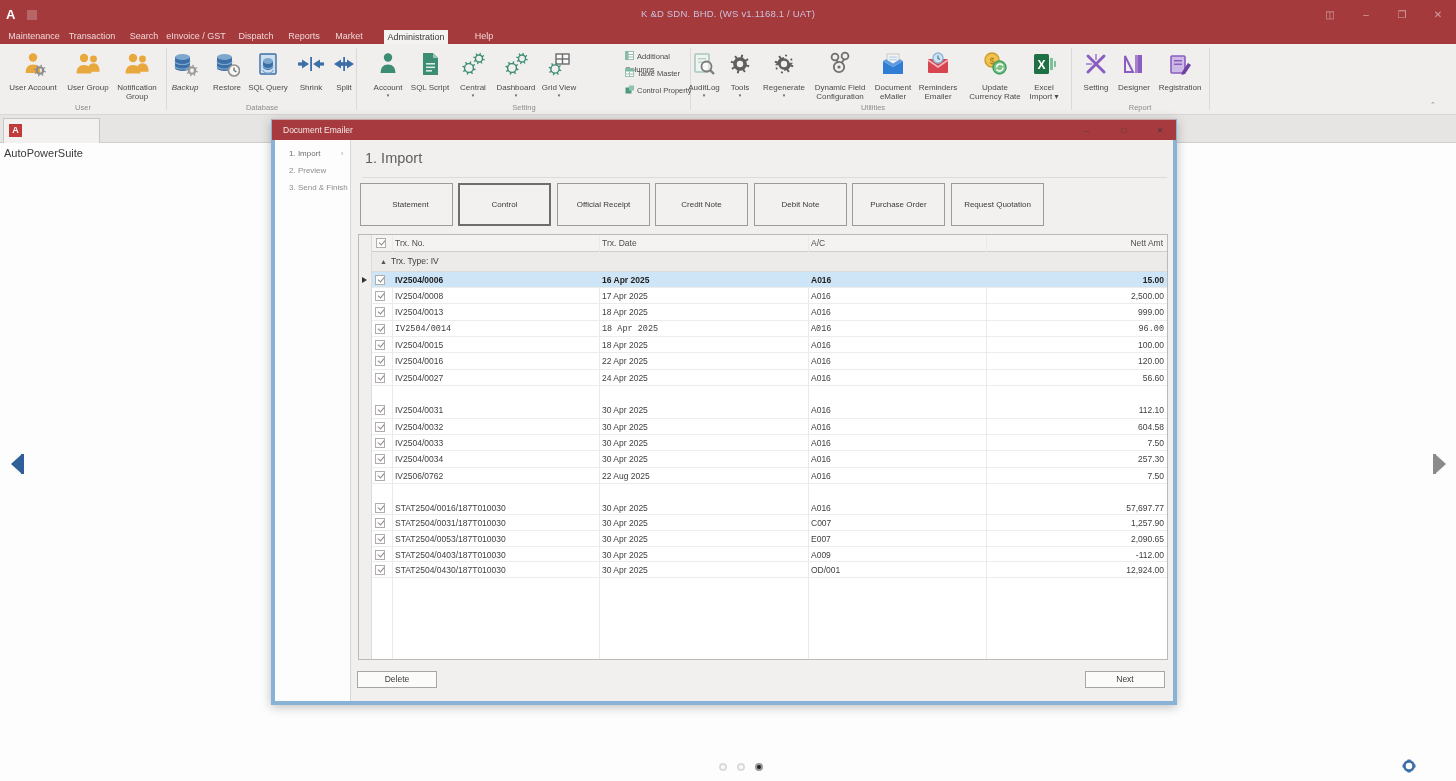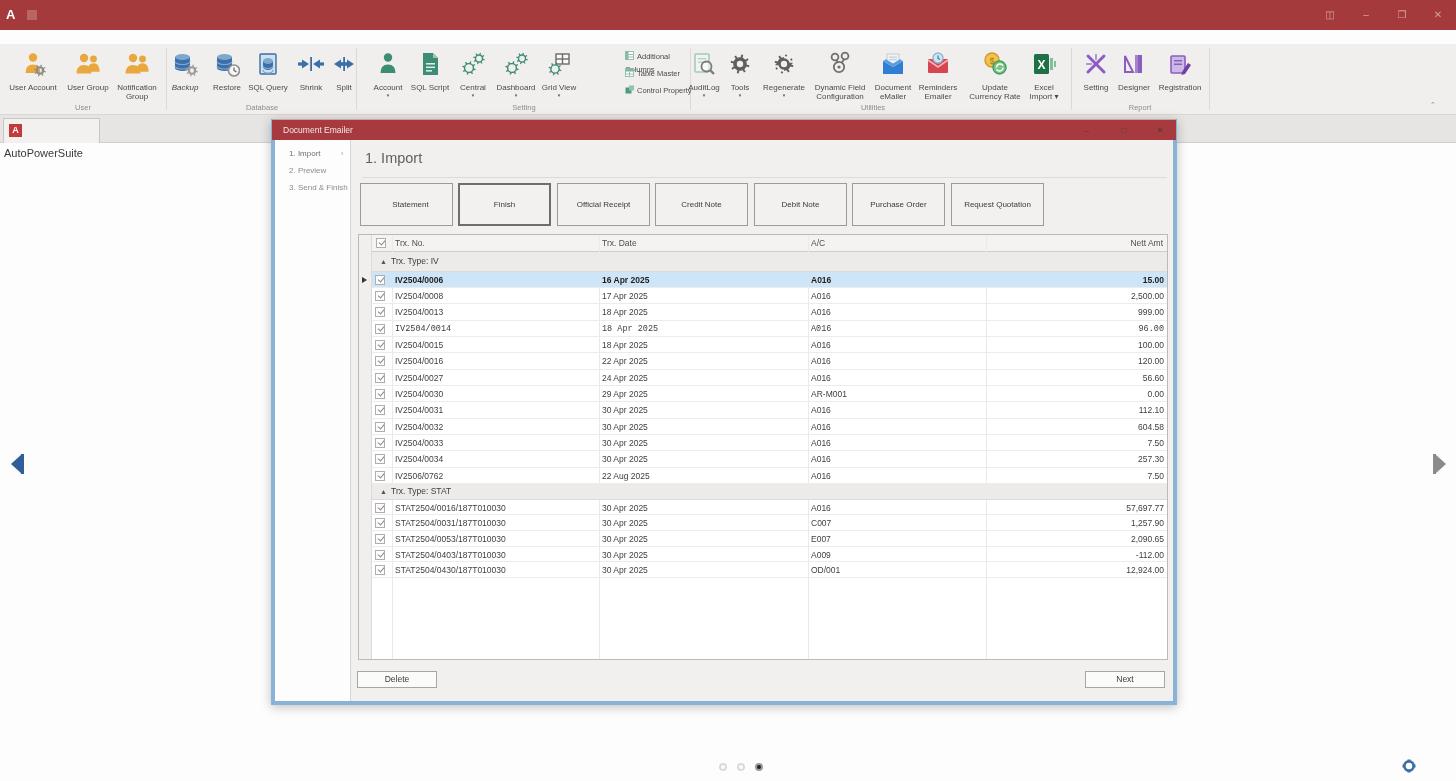--- a/index.html
+++ b/index.html
@@ -65,26 +65,38 @@
 
 .fbtn { position:absolute; width:80px; height:17px; background:#fbfbfa; border:1px solid #a8a6a4; font-size:8.5px; color:#3b3b3b; text-align:center; line-height:15px; }
 </style>
 </head>
 <body>
 <div id="stage">
 
   <div class="titlebar">
     <div class="logo">A</div>
     <div class="ghostsq"></div>
+    <div class="wtitle">K &amp;D SDN. BHD. (WS v1.1168.1 / UAT)</div>
     <div class="wbtn" style="left:1324px;">◫</div>
     <div class="wbtn" style="left:1360px;">–</div>
     <div class="wbtn" style="left:1396px;">❐</div>
     <div class="wbtn" style="left:1432px;">✕</div>
   </div>
 
+  <div class="menurow">
+    <span class="mtab" style="left:34px;">Maintenance</span>
+    <span class="mtab" style="left:92px;">Transaction</span>
+    <span class="mtab" style="left:144px;">Search</span>
+    <span class="mtab" style="left:196px;">eInvoice / GST</span>
+    <span class="mtab" style="left:256px;">Dispatch</span>
+    <span class="mtab" style="left:304px;">Reports</span>
+    <span class="mtab" style="left:349px;">Market</span>
+    <span class="mtab sel" style="left:384px; top:0; width:64px; height:14px; line-height:14px;">Administration</span>
+    <span class="mtab" style="left:484px;">Help</span>
+  </div>
 
   <div class="ribbon" id="ribbon">
     <div class="rsep" style="left:166px;"></div>
     <div class="rsep" style="left:356px;"></div>
     <div class="rsep" style="left:690px;"></div>
     <div class="rsep" style="left:1071px;"></div>
     <div class="rsep" style="left:1209px;"></div>
     <div class="rgl" style="left:83px;">User</div>
     <div class="rgl" style="left:262px;">Database</div>
     <div class="rgl" style="left:524px;">Setting</div>
@@ -349,21 +361,21 @@
     <div class="sidebar">
       <div class="step" style="top:9px; color:#6f6f6f;">1. Import</div>
       <div class="step" style="top:26px;">2. Preview</div>
       <div class="step" style="top:43px;">3. Send &amp; Finish</div>
       <div style="position:absolute; left:66px; top:10px; font-size:7px; color:#9a9a9a;">‹</div>
     </div>
     <div class="dmain">
       <div class="h1imp">1. Import</div>
       <div class="hline"></div>
       <div class="docbtn" style="left:8px;padding-left:8px;">Statement</div>
-      <div class="docbtn sel" style="left:106px;">Finish</div>
+      <div class="docbtn sel" style="left:106px;">Control</div>
       <div class="docbtn" style="left:205px;">Official Receipt</div>
       <div class="docbtn" style="left:303px;">Credit Note</div>
       <div class="docbtn" style="left:402px;">Debit Note</div>
       <div class="docbtn" style="left:500px;">Purchase Order</div>
       <div class="docbtn" style="left:599px;">Request Quotation</div>
 
       <div class="grid" id="grid">
       <div class="gh">
             <div class="cb" style="left:17px; top:3px;"></div>
             <div class="cell" style="left:36px; width:200px; line-height:17px;">Trx. No.</div>
@@ -423,27 +435,20 @@
             <div class="cell" style="left:439px; width:170px;">A016</div>
             <div class="cell" style="left:617px; width:175px; text-align:right;">120.00</div>
           </div>
       <div class="grow" style="top:134.6px; height:16.35px;">
             <div class="cb" style="left:3px;"></div>
             <div class="cell" style="left:23px; width:200px;">IV2504/0027</div>
             <div class="cell" style="left:230px; width:200px;">24 Apr 2025</div>
             <div class="cell" style="left:439px; width:170px;">A016</div>
             <div class="cell" style="left:617px; width:175px; text-align:right;">56.60</div>
           </div>
-      <div class="grow" style="top:150.9px; height:16.35px;">
-            <div class="cb" style="left:3px;"></div>
-            <div class="cell" style="left:23px; width:200px;">IV2504/0030</div>
-            <div class="cell" style="left:230px; width:200px;">29 Apr 2025</div>
-            <div class="cell" style="left:439px; width:170px;">AR-M001</div>
-            <div class="cell" style="left:617px; width:175px; text-align:right;">0.00</div>
-          </div>
       <div class="grow" style="top:167.3px; height:16.35px;">
             <div class="cb" style="left:3px;"></div>
             <div class="cell" style="left:23px; width:200px;">IV2504/0031</div>
             <div class="cell" style="left:230px; width:200px;">30 Apr 2025</div>
             <div class="cell" style="left:439px; width:170px;">A016</div>
             <div class="cell" style="left:617px; width:175px; text-align:right;">112.10</div>
           </div>
       <div class="grow" style="top:183.6px; height:16.35px;">
             <div class="cb" style="left:3px;"></div>
             <div class="cell" style="left:23px; width:200px;">IV2504/0032</div>
@@ -464,24 +469,20 @@
             <div class="cell" style="left:230px; width:200px;">30 Apr 2025</div>
             <div class="cell" style="left:439px; width:170px;">A016</div>
             <div class="cell" style="left:617px; width:175px; text-align:right;">257.30</div>
           </div>
       <div class="grow" style="top:232.7px; height:16.35px;">
             <div class="cb" style="left:3px;"></div>
             <div class="cell" style="left:23px; width:200px;">IV2506/0762</div>
             <div class="cell" style="left:230px; width:200px;">22 Aug 2025</div>
             <div class="cell" style="left:439px; width:170px;">A016</div>
             <div class="cell" style="left:617px; width:175px; text-align:right;">7.50</div>
-          </div>
-      <div class="grprow" style="top:249.0px; height:15.5px;">
-            <span style="position:absolute; left:8px; top:3.75px; width:7px; height:7px; font-size:7px; line-height:7px; color:#555;">▲</span>
-            <span style="position:absolute; left:19px; top:1.25px; line-height:13px;">Trx. Type: STAT</span>
           </div>
       <div class="grow" style="top:264.5px; height:15.7px;">
             <div class="cb" style="left:3px;"></div>
             <div class="cell" style="left:23px; width:200px;">STAT2504/0016/187T010030</div>
             <div class="cell" style="left:230px; width:200px;">30 Apr 2025</div>
             <div class="cell" style="left:439px; width:170px;">A016</div>
             <div class="cell" style="left:617px; width:175px; text-align:right;">57,697.77</div>
           </div>
       <div class="grow" style="top:280.2px; height:15.7px;">
             <div class="cb" style="left:3px;"></div>

